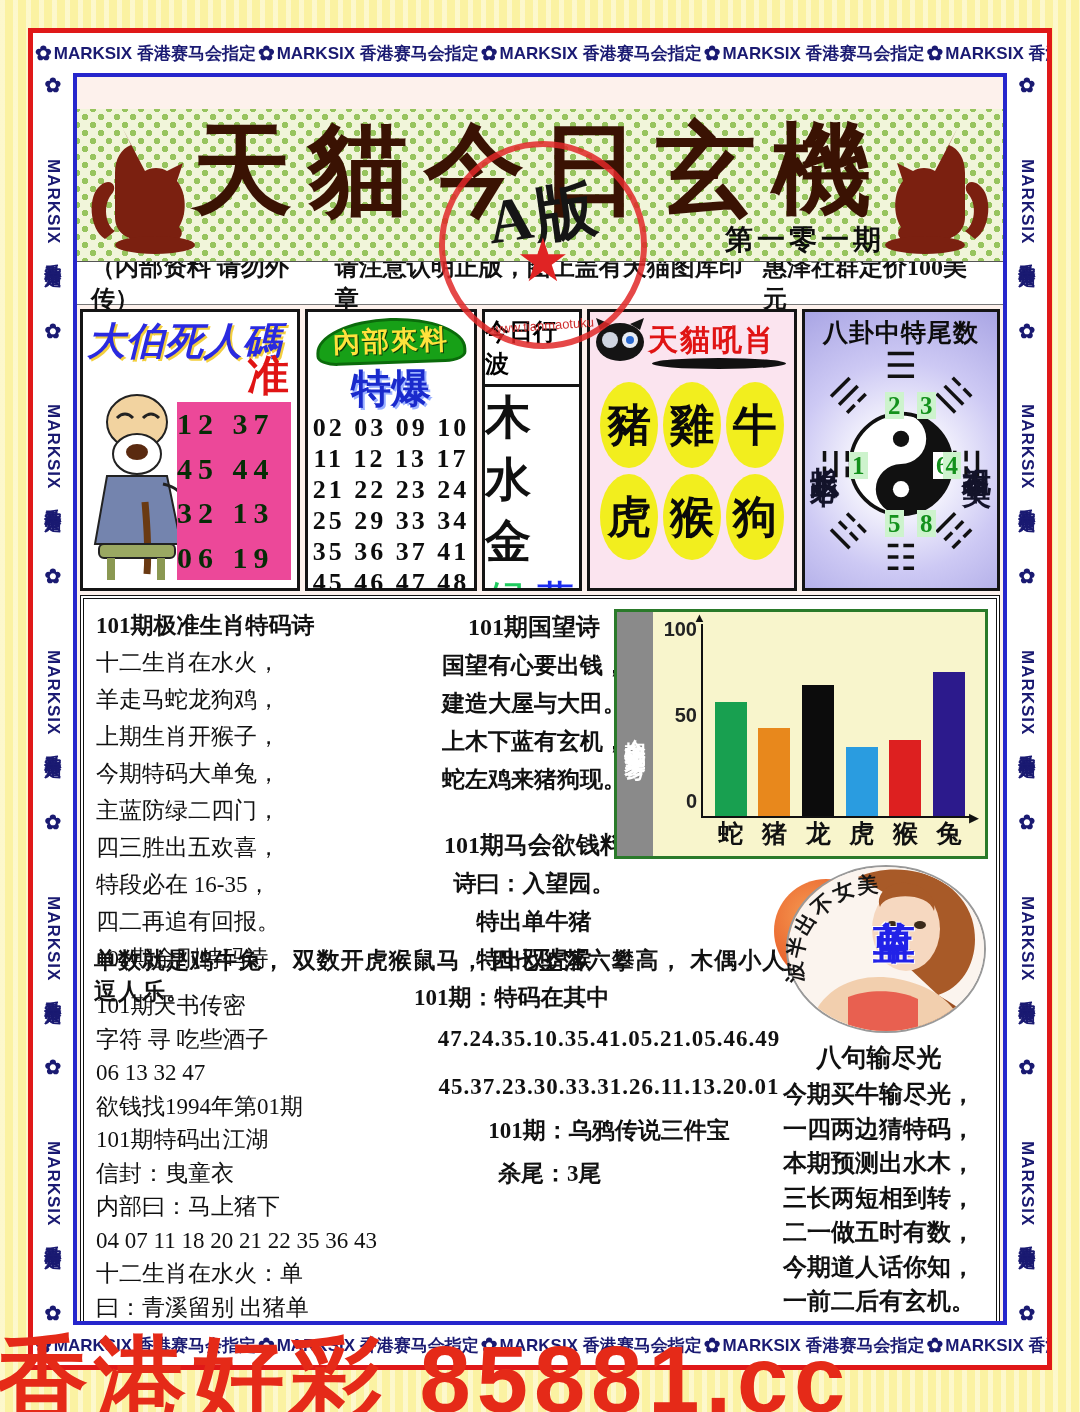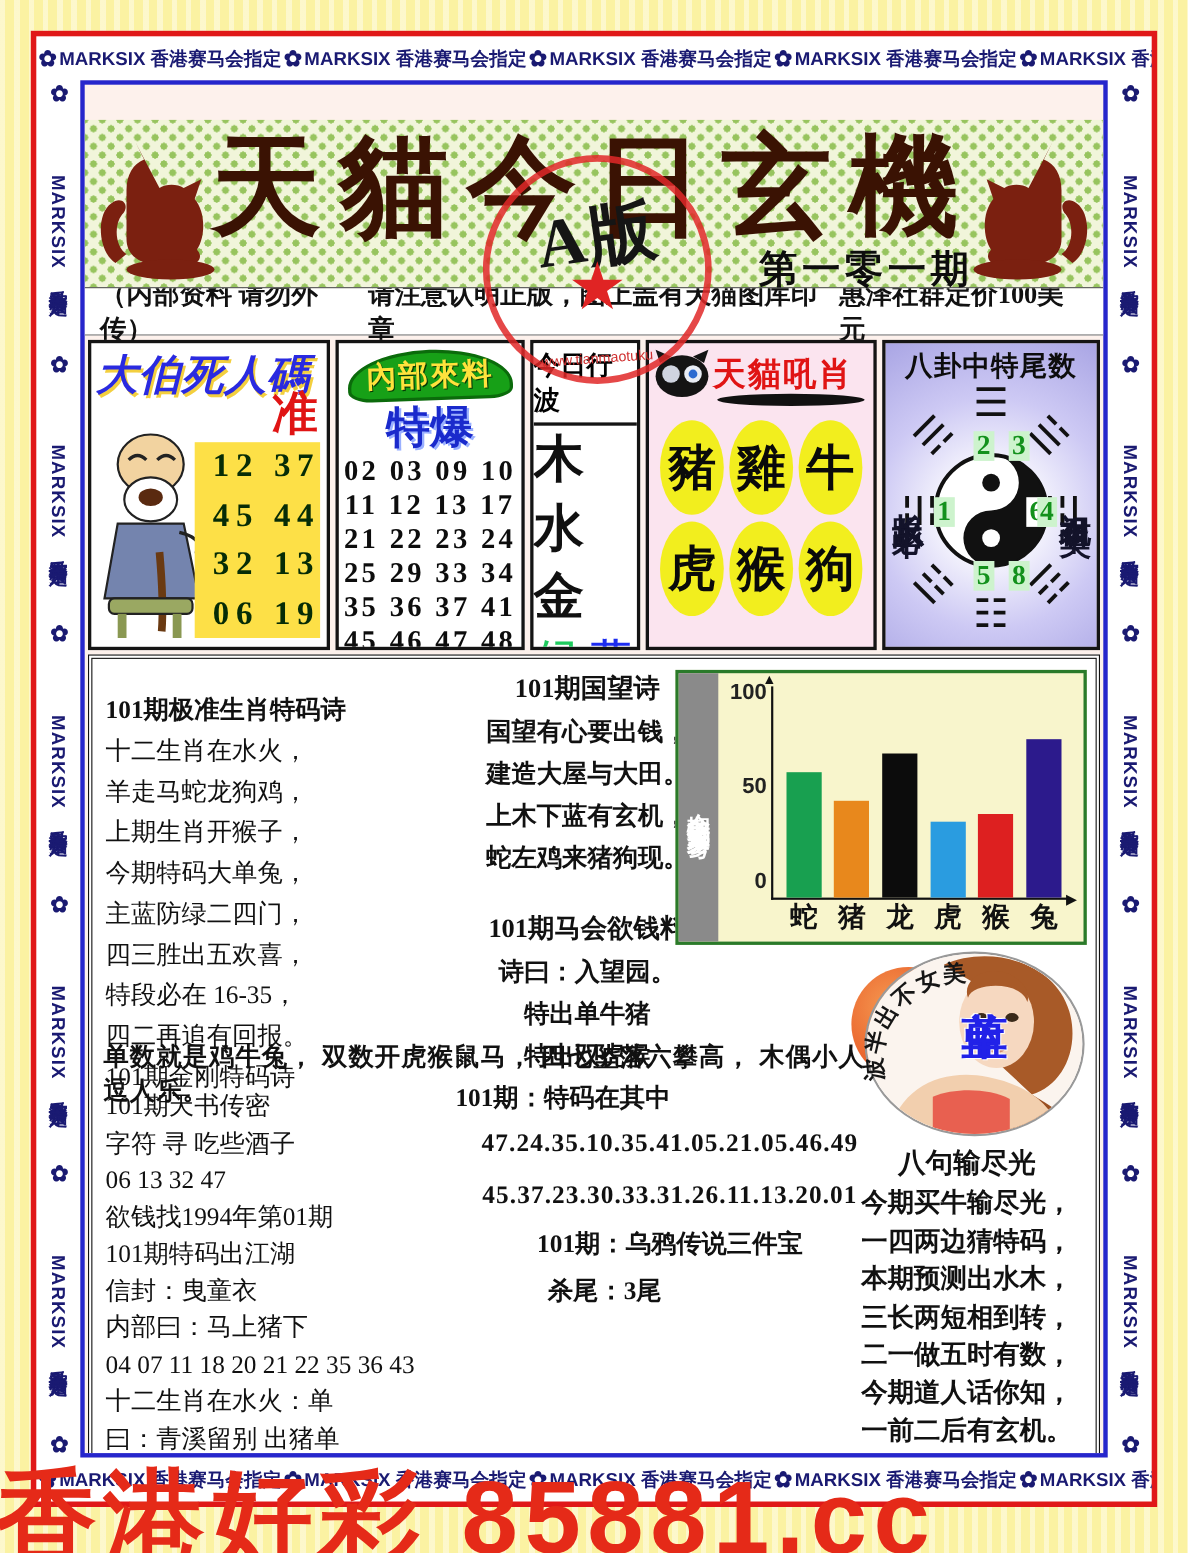--- a/index.html
+++ b/index.html
@@ -17,38 +17,38 @@
   .strip-left{left:0;} .strip-right{right:0;}
   .strip-left .btxt,.strip-right .btxt{letter-spacing:1px;}
   
   .inner{position:absolute;left:40px;top:40px;right:40px;bottom:40px;border:4px solid #2626cc;background:#fdf1ec;box-sizing:border-box;overflow:hidden;}
   
   .header{position:relative;height:152px;border-bottom:1px solid #555;
     background-color:#f1f5da;
     background-image:radial-gradient(#97c45e 27%,rgba(0,0,0,0) 30%),radial-gradient(#97c45e 27%,rgba(0,0,0,0) 30%);
     background-size:16px 16px;background-position:0 0,8px 8px;margin-top:32px;}
   .title{position:absolute;left:0;right:0;top:2px;text-align:center;font-size:100px;line-height:120px;font-weight:bold;color:#3a1203;letter-spacing:16px;}
-  .issue{position:absolute;right:118px;top:112px;font-size:35px;font-weight:bold;color:#0d0d0d;letter-spacing:4px;}
+  .issue{position:absolute;right:118px;top:112px;font-size:28px;font-weight:bold;color:#0d0d0d;letter-spacing:4px;}
   .cat-svg{position:absolute;bottom:4px;width:118px;height:138px;}
   .cat-left{left:8px;} .cat-right{right:8px;transform:scaleX(-1);}
   .stamp{position:absolute;left:362px;top:64px;width:196px;height:196px;border:6px solid rgba(224,40,40,.85);border-radius:50%;z-index:5;text-align:center;}
   .stamp-main{position:absolute;left:0;right:0;top:26px;font-size:62px;font-weight:bold;color:#151515;transform:rotate(-8deg);letter-spacing:2px;}
   .stamp-star{position:absolute;left:0;right:0;top:84px;font-size:60px;color:#e02424;line-height:60px;}
   .stamp-url{position:absolute;left:0;right:0;bottom:10px;font-size:13px;color:#d03030;font-family:"Liberation Sans",sans-serif;transform:rotate(-4deg);}
   
   .subtitle{height:42px;background:#fff;display:flex;align-items:center;justify-content:space-between;padding:0 14px;font-size:24px;font-weight:600;color:#111;border-bottom:1px solid #777;}
   
   .panels{display:flex;gap:5px;height:282px;margin:4px 3px;}
   .panel{border:3px solid #141414;background:#fff;box-sizing:border-box;position:relative;overflow:hidden;}
   
   .p-dabo{width:220px;}
   .dabo-title{margin:4px 4px 0;font-size:38px;font-weight:bold;font-style:italic;color:#2a2ae0;text-shadow:2px 2px 0 #f3cf3e;letter-spacing:1px;}
   .dabo-mark{position:absolute;right:8px;top:36px;font-size:42px;font-weight:bold;color:#e01414;}
   .oldman{position:absolute;left:2px;top:72px;width:108px;height:200px;}
-  .dabo-grid{position:absolute;right:6px;top:90px;bottom:8px;width:114px;background:#fde047;display:flex;flex-direction:column;justify-content:space-around;text-align:right;}
+  .dabo-grid{position:absolute;right:6px;top:90px;bottom:8px;width:114px;background:#ec4899;display:flex;flex-direction:column;justify-content:space-around;text-align:left;}
   .dabo-grid div{font-size:30px;font-weight:bold;color:#062c06;letter-spacing:6px;}
   
   .p-neibu{width:172px;text-align:center;}
   .banner{width:150px;height:46px;margin:6px auto 2px;background:#17a017;border:3px solid #0b6b0b;border-radius:70% 70% 20% 20%/100% 100% 30% 30%;transform:rotate(-2deg);color:#ffe23c;font-weight:bold;font-size:27px;display:flex;align-items:center;justify-content:center;text-shadow:1px 1px 0 #063b06;letter-spacing:2px;box-sizing:border-box;}
   .burst{font-size:40px;font-weight:bold;color:#1a2acc;text-shadow:2px 2px 0 #9ab0ff;line-height:46px;}
   .neibu-rows div{font-size:26px;font-weight:bold;color:#0d0d0d;letter-spacing:3px;line-height:31px;}
   
   .p-xingbo{width:100px;text-align:left;}
   .xingbo-title{border-bottom:3px solid #141414;font-size:24px;font-weight:bold;padding:4px 0;background:#fff;}
   .xingbo-items div{font-size:46px;color:#101010;line-height:62px;font-weight:600;}
@@ -64,21 +64,21 @@
   .zoval{width:58px;height:86px;background:#f2ee1e;border-radius:50%;display:flex;align-items:center;justify-content:center;font-size:44px;font-weight:bold;color:#0a0a0a;margin:0 auto;}
   
   .p-bagua{flex:1;background:radial-gradient(circle at 50% 56%,#ffffff 16%,#cdc9f4 58%,#a9a5e4 100%);}
   .bagua-title{text-align:center;font-size:25px;font-weight:bold;color:#0d0d0d;margin-top:4px;letter-spacing:1px;}
   .yinyang{position:absolute;left:50%;top:152px;transform:translate(-50%,-50%);}
   .trigram{position:absolute;font-size:36px;color:#111;line-height:36px;}
   .bnum{position:absolute;font-size:25px;font-weight:bold;color:#13911c;background:#cdf3cd;padding:0 3px;line-height:27px;}
   .bagua-side{position:absolute;top:50%;transform:translateY(-42%);writing-mode:vertical-rl;font-size:29px;font-weight:bold;color:#13132a;letter-spacing:4px;}
   
   .main{position:relative;margin:0 3px;height:758px;border:4px double #111;background:#fff;box-sizing:border-box;font-size:23px;color:#111;}
-  .colL{position:absolute;left:12px;top:8px;width:300px;margin-top:20px;}
+  .colL{position:absolute;left:12px;top:8px;width:300px;}
   .colL .ln{line-height:37px;font-weight:500;}
   .colL .hd{font-weight:600;}
   .colM{position:absolute;left:300px;top:8px;width:300px;text-align:center;}
   .colM .hd{font-weight:bold;font-size:24px;line-height:40px;}
   .colM .ln{font-weight:bold;line-height:38px;}
   .gap{height:26px;}
   .fullline{position:absolute;left:10px;top:346px;width:700px;font-weight:600;letter-spacing:1px;}
   .colL2{position:absolute;left:12px;top:390px;width:330px;}
   .colL2 .ln{line-height:33.5px;font-weight:500;}
   .colM2{position:absolute;left:330px;top:382px;width:390px;}

